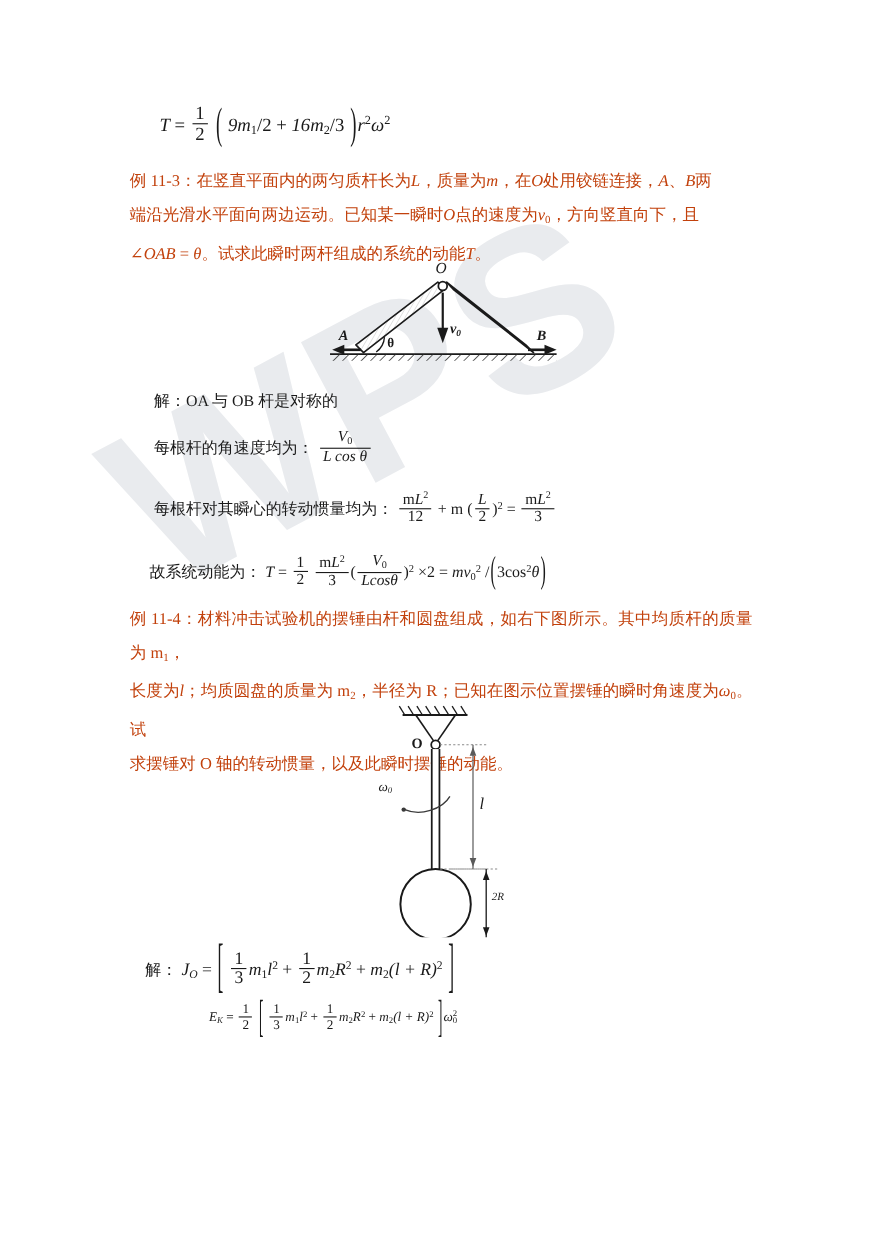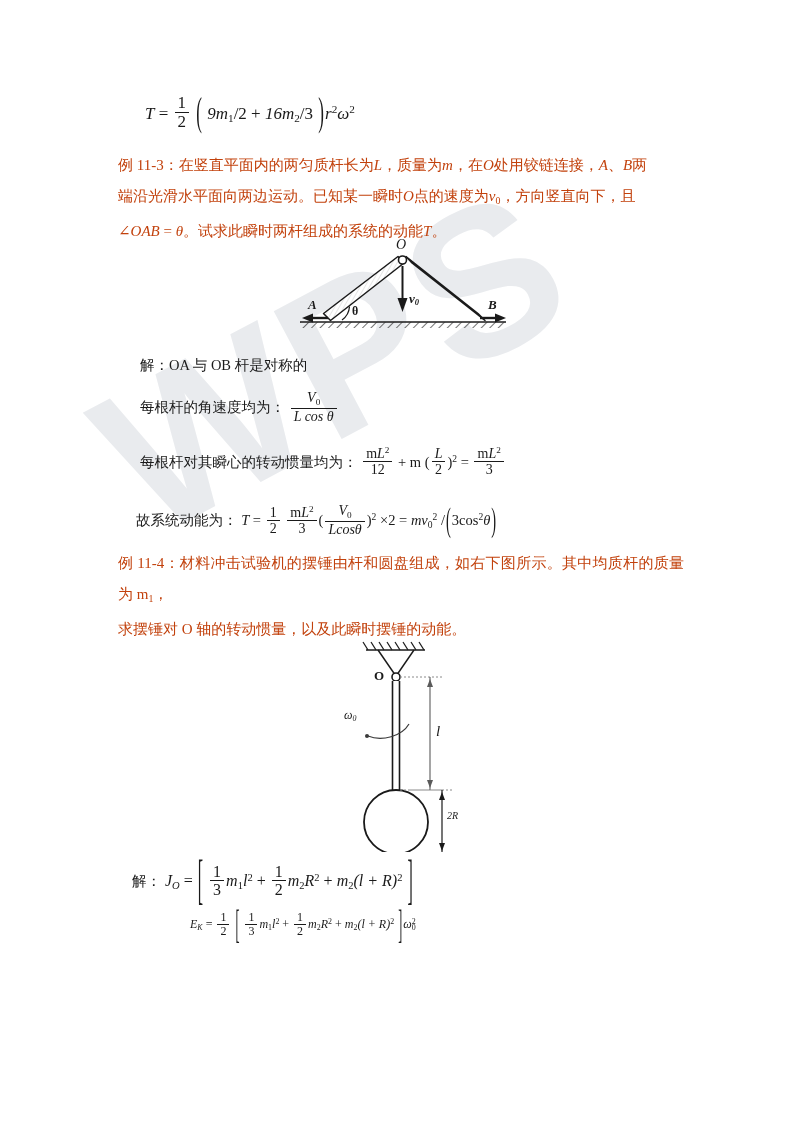--- a/index.html
+++ b/index.html
@@ -241,20 +241,21 @@
       <span class="den"><span class="it">Lcosθ</span></span>
     </span><span>)</span><sup>2</sup>
     <span>×2</span>
     <span>=</span>
     <span class="it">mv</span><sub>0</sub><sup>2</sup>
     <span>/</span><span class="bigp">(</span><span>3cos</span><sup>2</sup><span class="it">θ</span><span class="bigp">)</span>
   </div>
 
   <div class="blk para" style="left:118px; top:548px; width:566px;">
     <div><span>例 11-4：</span><span>材料冲击试验机的摆锤由杆和圆盘组成，如右下图所示。其中均质杆的质量为 m</span><sub>1</sub><span>，</span></div>
+    <div><span>长度为</span><span class="it">l</span><span>；均质圆盘的质量为 m</span><sub>2</sub><span>，半径为 R；已知在图示位置摆锤的瞬时角速度为</span><span class="it">ω</span><sub>0</sub><span>。试</span></div>
     <div>求摆锤对 O 轴的转动惯量，以及此瞬时摆锤的动能。</div>
   </div>
 
   <div class="fig" style="left:330px; top:632px; width:140px; height:220px;">
     <svg width="140" height="220" viewBox="0 0 140 220">
 
       <g>
         <line x1="36" y1="18" x2="95" y2="18" stroke="#1a1a1a" stroke-width="1.6"></line>
         <g stroke="#1a1a1a" stroke-width="1.2">
           <line x1="38" y1="18" x2="33" y2="10"></line>

